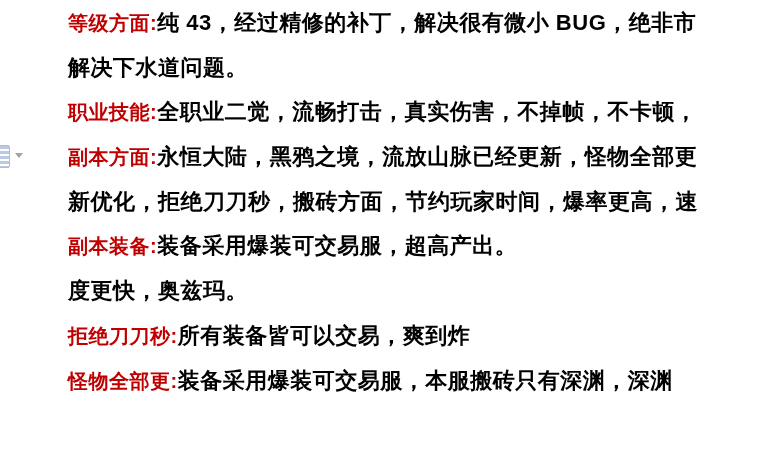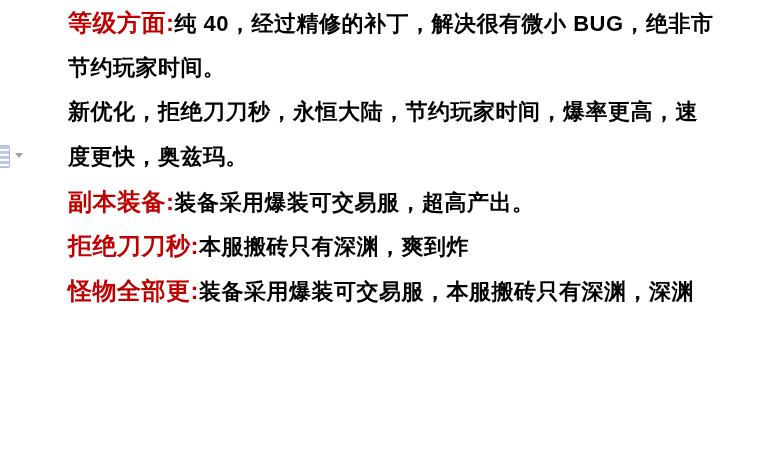--- a/index.html
+++ b/index.html
@@ -19,21 +19,21 @@
     font-weight:700;
     letter-spacing:0.5px;
   }
   .line {
     line-height:44.7px;
     height:44.7px;
     white-space:nowrap;
   }
   .section-label {
     color:#c00000;
-    font-size:24px;
+    font-size:20px;
   }
   
   .paste-btn {
     position:absolute;
     left:-8px;
     top:144px;
     width:34px;
     height:26px;
     cursor:pointer;
   }
@@ -62,26 +62,28 @@
 </head>
 <body>
 
 <div class="paste-btn">
   <span class="paste-glyph"></span>
   <span class="paste-caret"></span>
 </div>
 
 <div class="doc">
 
-  <div class="line"><span class="section-label">等级方面:</span><span>纯 40，经过精修的补丁，解决很有微小 BUG，绝非市</span></div>
-  <div class="line"><span>节约玩家时间。</span></div>
+  <div class="line"><span class="section-label">等级方面:</span><span>纯 43，经过精修的补丁，解决很有微小 BUG，绝非市</span></div>
+  <div class="line"><span>解决下水道问题。</span></div>
 
+  <div class="line"><span class="section-label">职业技能:</span><span>全职业二觉，流畅打击，真实伤害，不掉帧，不卡顿，</span></div>
 
-  <div class="line"><span>新优化，拒绝刀刀秒，永恒大陆，节约玩家时间，爆率更高，速</span></div>
+  <div class="line"><span class="section-label">副本方面:</span><span>永恒大陆，黑鸦之境，流放山脉已经更新，怪物全部更</span></div>
+  <div class="line"><span>新优化，拒绝刀刀秒，搬砖方面，节约玩家时间，爆率更高，速</span></div>
+  <div class="line"><span class="section-label">副本装备:</span><span>装备采用爆装可交易服，超高产出。</span></div>
+
   <div class="line"><span>度更快，奥兹玛。</span></div>
 
-  <div class="line"><span class="section-label">副本装备:</span><span>装备采用爆装可交易服，超高产出。</span></div>
-
-  <div class="line"><span class="section-label">拒绝刀刀秒:</span><span>本服搬砖只有深渊，爽到炸</span></div>
+  <div class="line"><span class="section-label">拒绝刀刀秒:</span><span>所有装备皆可以交易，爽到炸</span></div>
 
   <div class="line"><span class="section-label">怪物全部更:</span><span>装备采用爆装可交易服，本服搬砖只有深渊，深渊</span></div>
 
 </div>
 
 </body></html>

